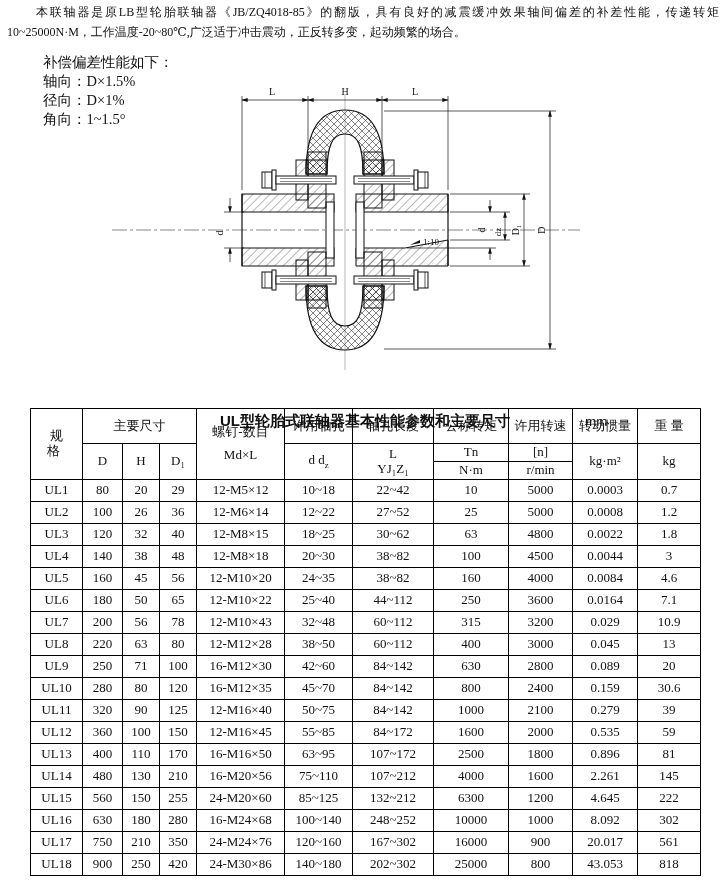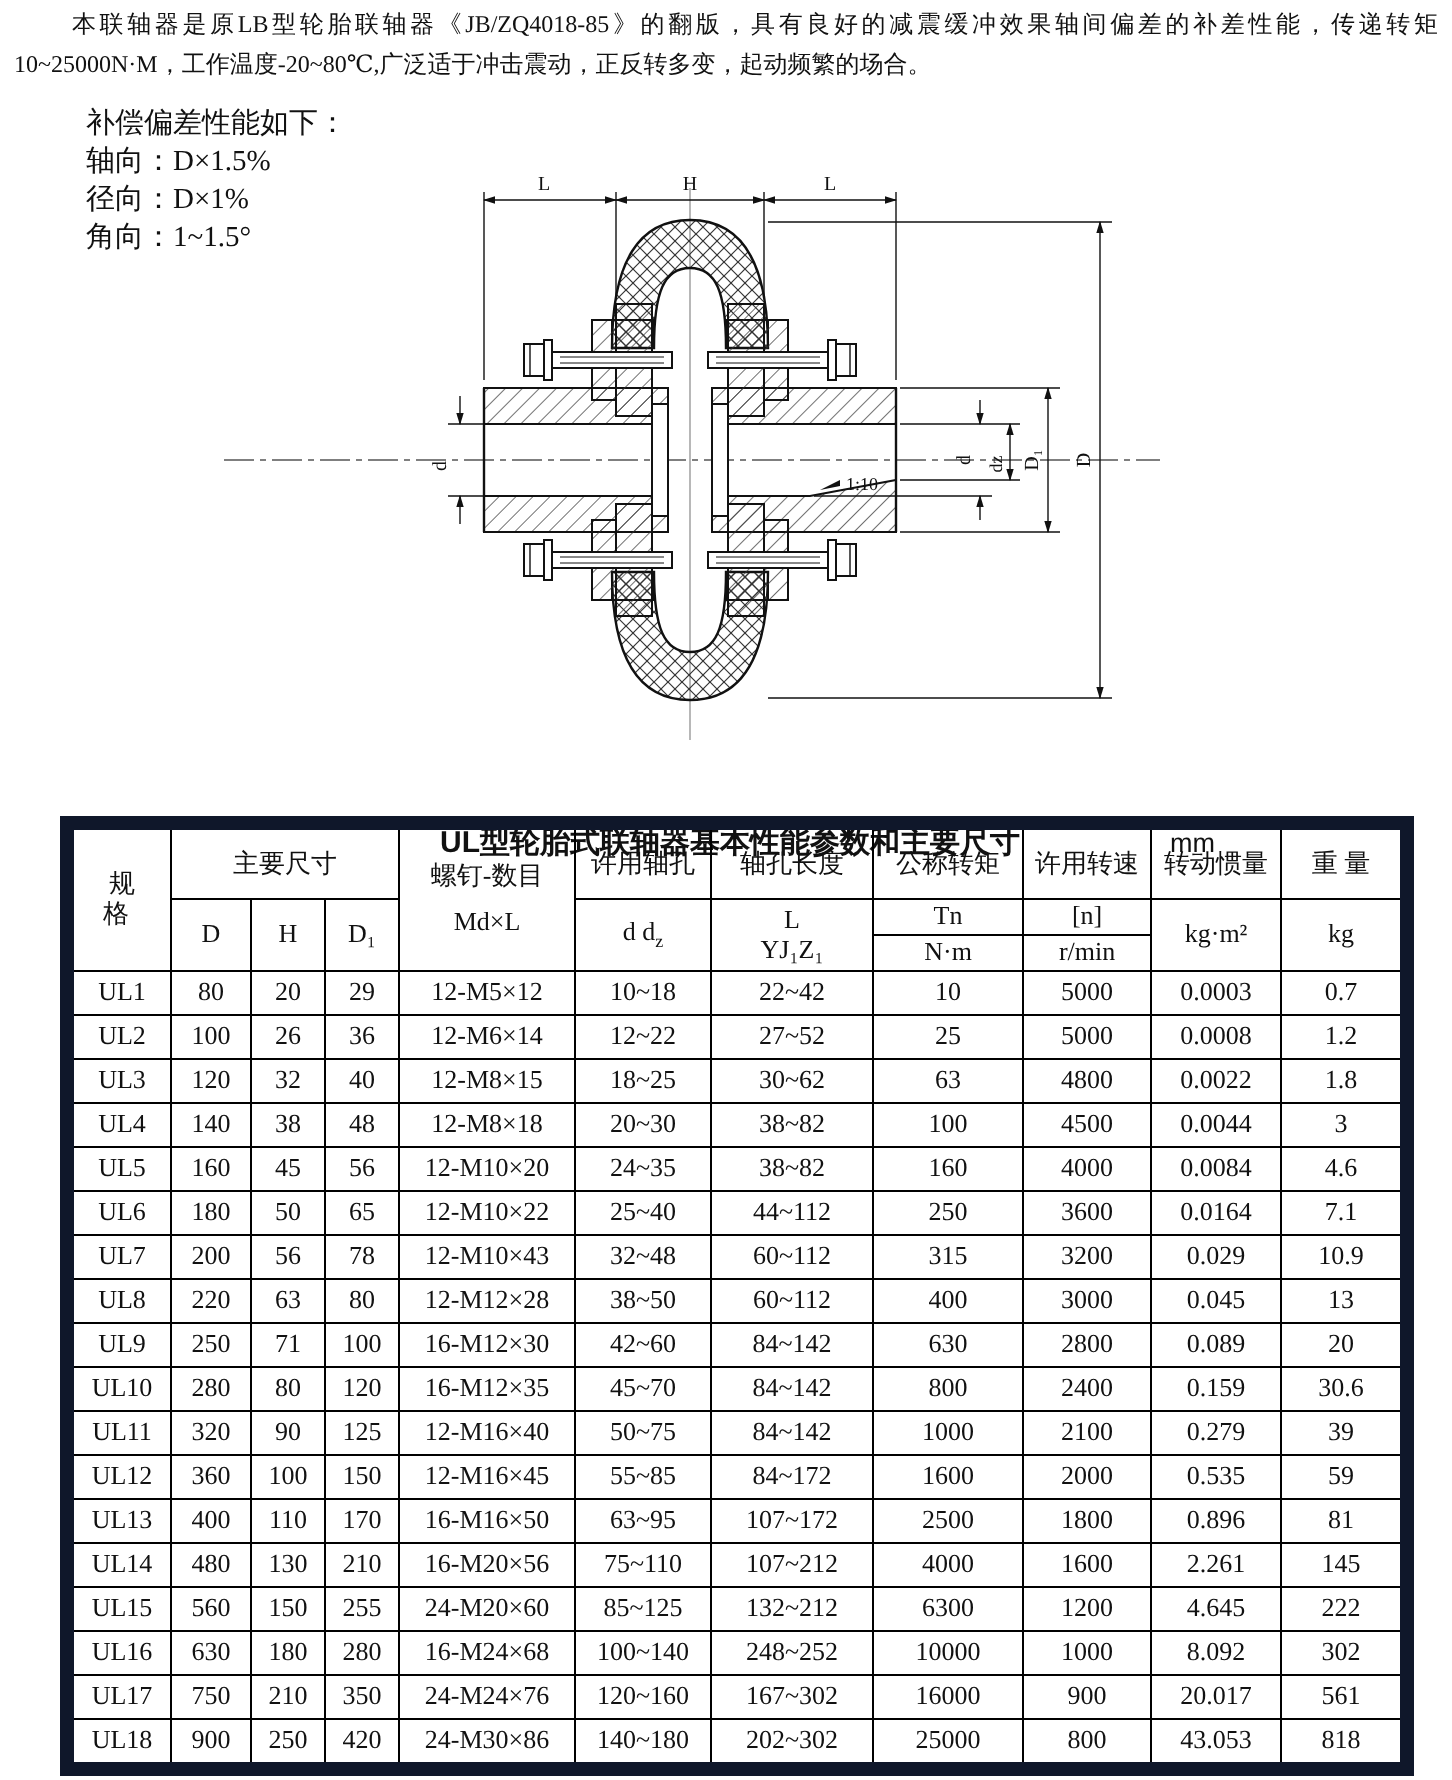--- a/index.html
+++ b/index.html
@@ -9,21 +9,21 @@
          text-align:justify;text-indent:29px;}
   .comp-block{position:absolute;left:43px;top:53px;font-size:14.5px;line-height:19px;}
   .comp-block div{height:19px;}
   .drawing{position:absolute;left:110px;top:82px;}
   .tbl-title-row{position:absolute;left:30px;top:384px;width:670px;height:20px;margin-top:28px;}
   .tbl-title{position:absolute;left:0;width:100%;text-align:center;
              font-family:"Liberation Sans","DejaVu Sans",sans-serif;font-weight:bold;font-size:15px;}
   .tbl-unit{position:absolute;left:555px;top:2px;font-size:13.5px;
             font-family:Liberation Sans, sans-serif;}
   table.params{position:absolute;left:30px;top:408px;width:670px;border-collapse:collapse;
-               table-layout:fixed;border:7px solid #0f172a;}
+               table-layout:fixed;border:1px solid #0f172a;}
   table.params th,table.params td{border:1px solid #000;text-align:center;vertical-align:middle;
                font-weight:normal;padding:0;font-size:13px;line-height:1.15;
                font-family:"Liberation Serif","DejaVu Serif",serif;overflow:hidden;}
   tr.hr1 th{height:34px;}
   tr.hr2 th{height:17px;}
   tr.hr3 th{height:17px;}
   table.params tbody td{height:21px;}
   th.screws div.l1{margin-bottom:8px;}
   sub{font-size:9px;}
   .sp2{letter-spacing:6px;margin-left:6px;}

